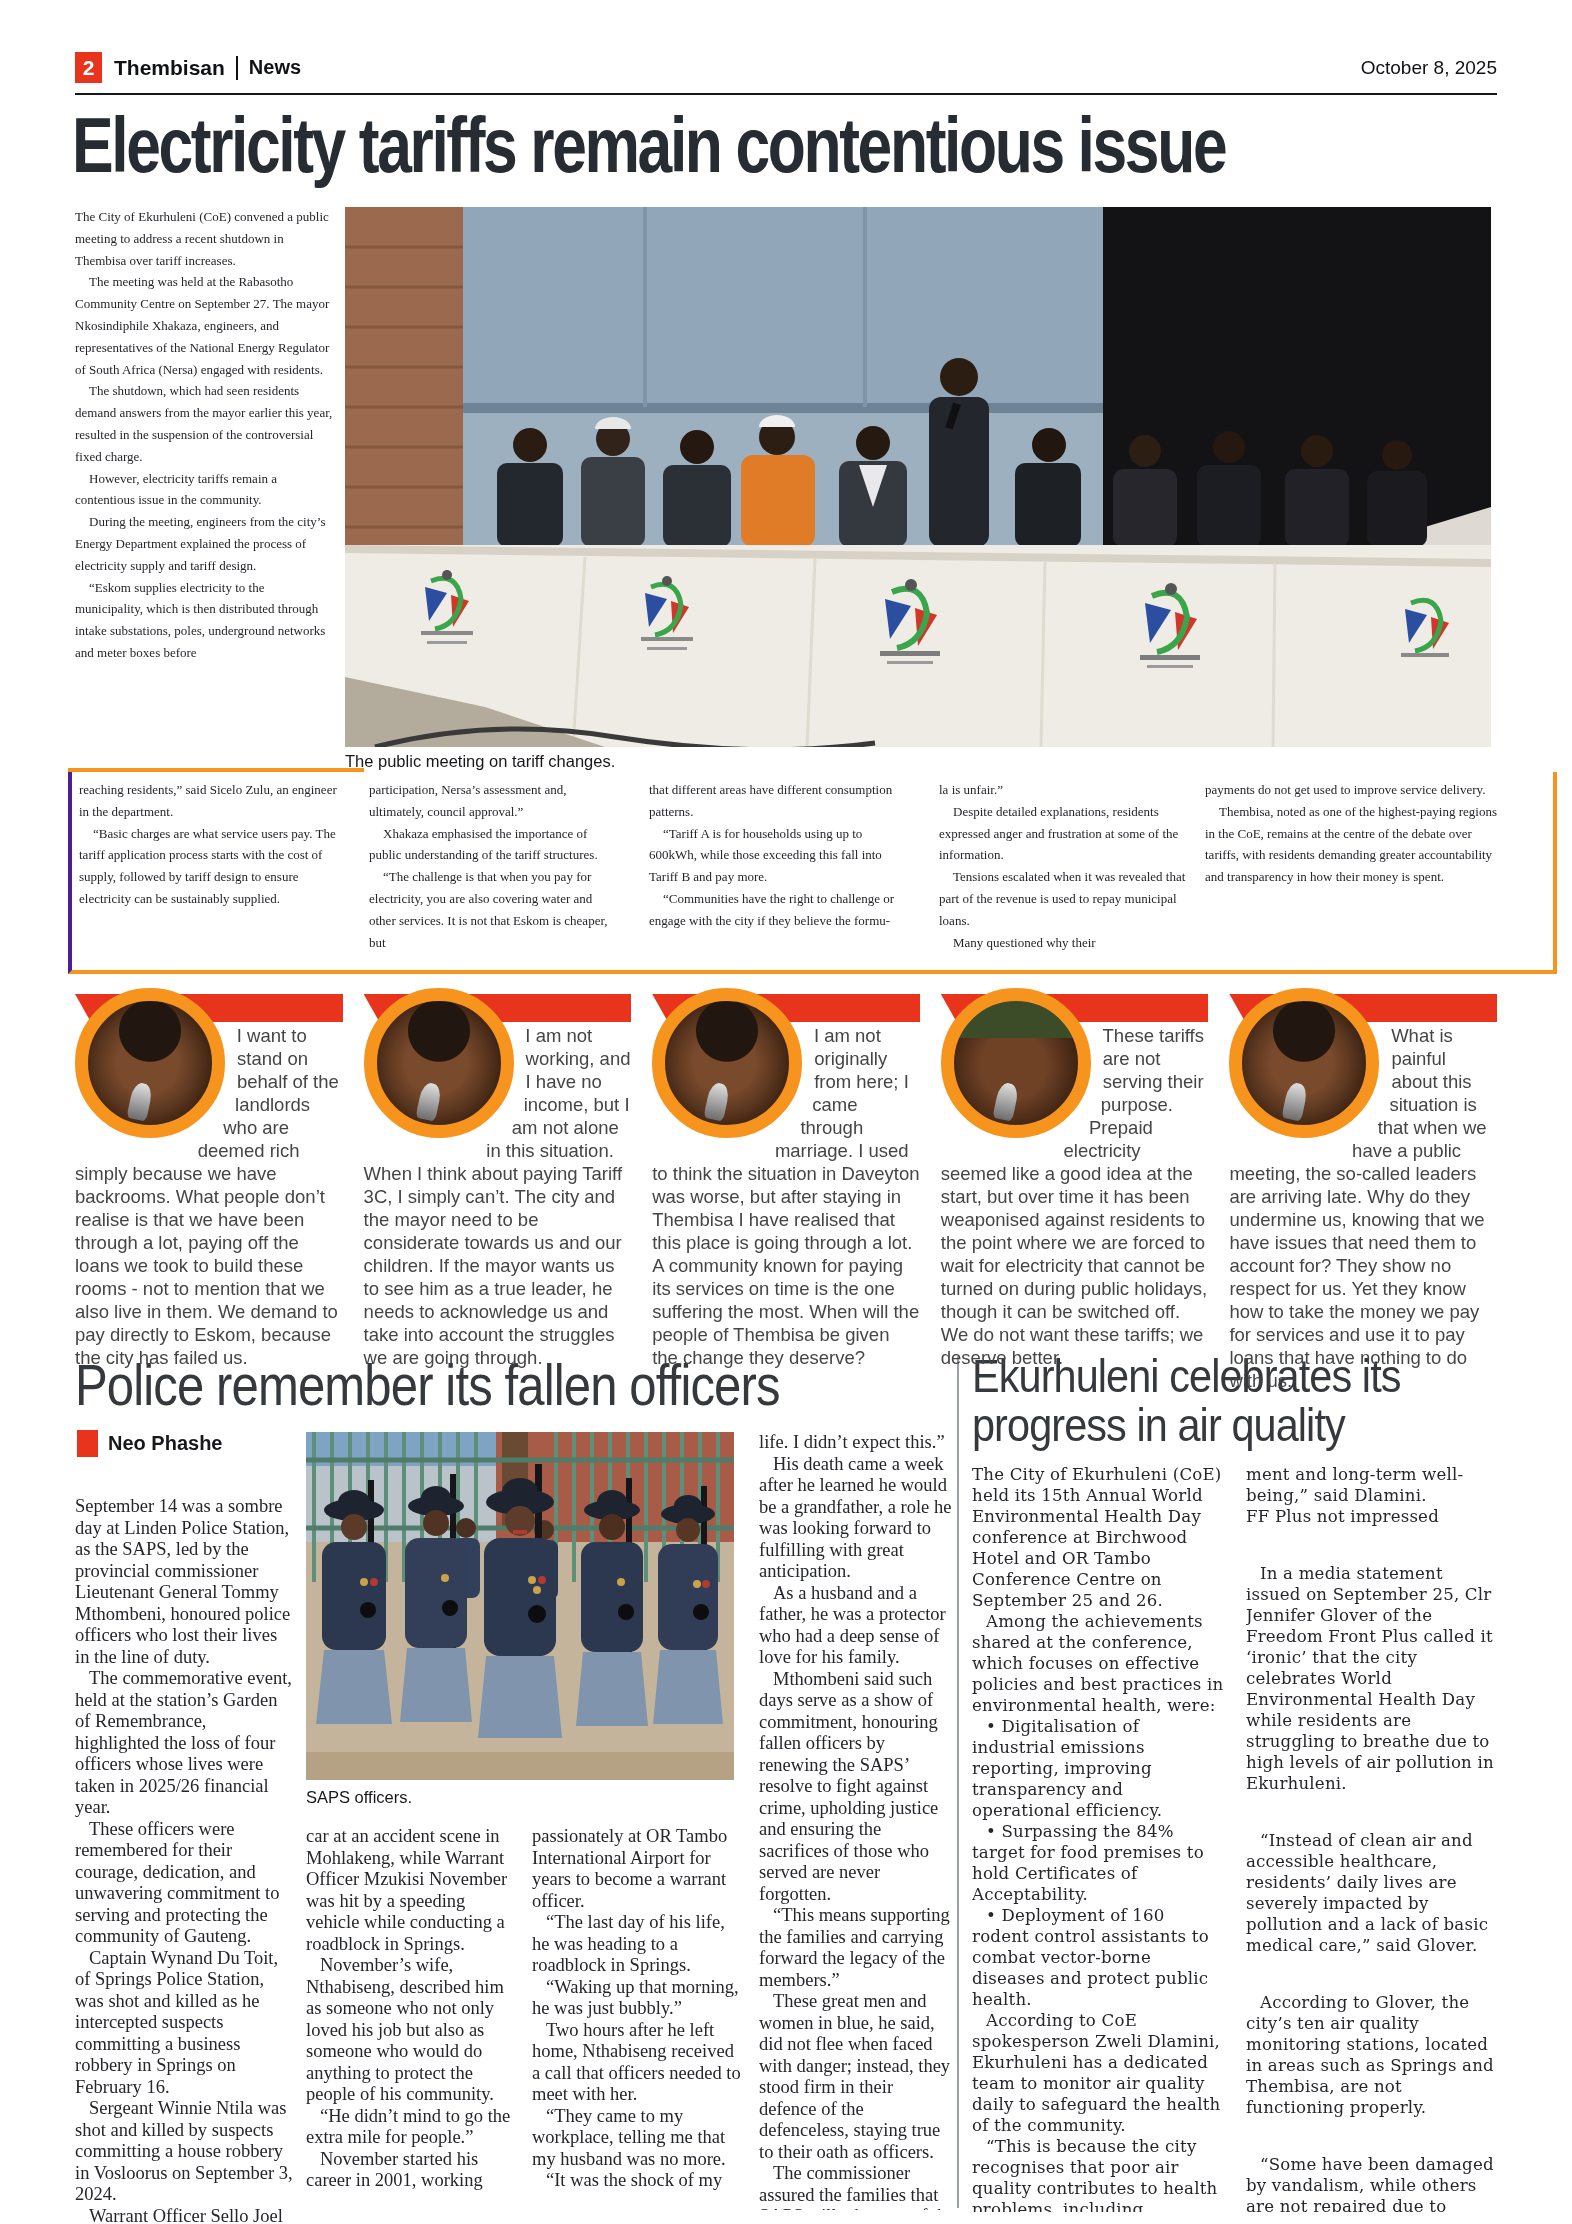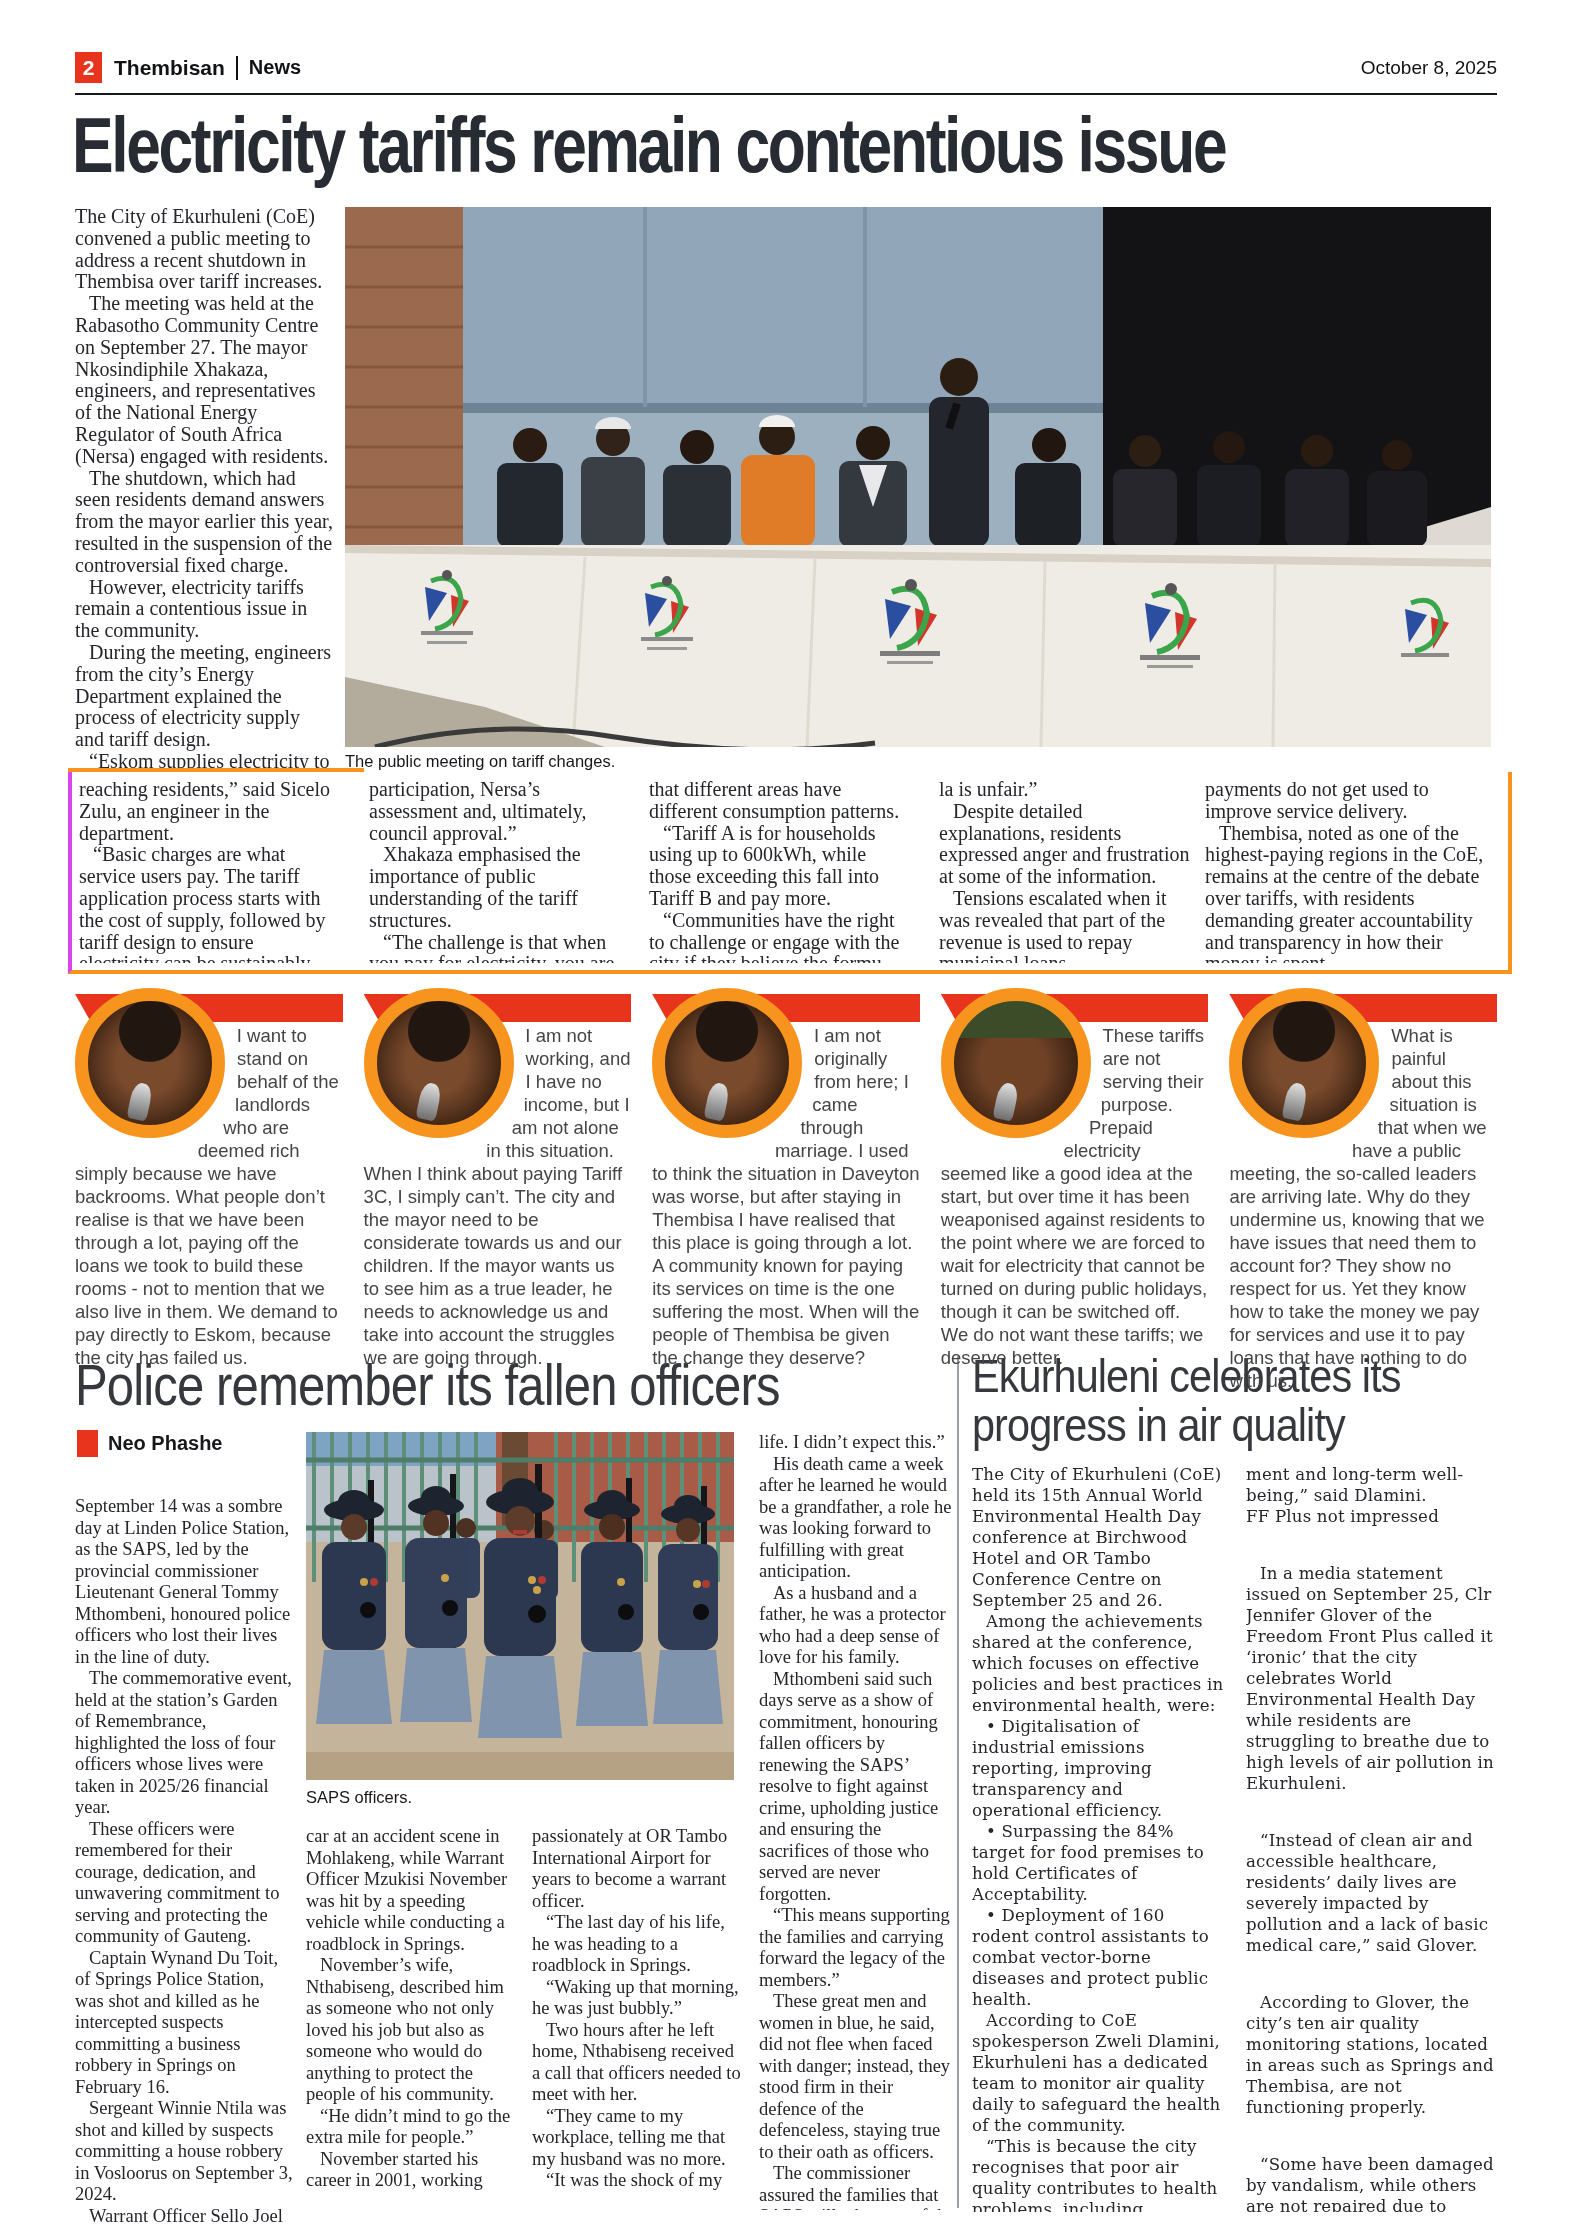--- a/index.html
+++ b/index.html
@@ -15,32 +15,32 @@
   .section-label{font-size:20px;font-weight:bold;color:#101216;}
   .issue-date{margin-left:auto;font-size:19px;color:#101216;}
   #header-rule{position:absolute;left:75px;top:93px;width:1422px;height:2px;background:#14171b;}
 
   
   #main-headline{position:absolute;left:72px;top:100px;white-space:nowrap;color:#272b32;
     font-family:"Liberation Sans",sans-serif;font-weight:700;font-size:78px;letter-spacing:-3px;
     transform:scaleX(.80);transform-origin:left top;}
 
   
-  .serif-col p{margin:0;font-family:"Liberation Serif",serif;font-size:20px;line-height:21.8px;color:#24262b;}
+  .serif-col p{margin:0;font-family:"Liberation Serif",serif;font-size:13px;line-height:21.8px;color:#24262b;}
   .serif-col p + p{text-indent:14px;}
 
   #lead-col{position:absolute;left:75px;top:206px;width:258px;height:562px;overflow:hidden;}
 
   
   #main-photo{position:absolute;left:345px;top:207px;width:1146px;height:540px;overflow:hidden;background:#8ea4b6;}
   #main-caption{position:absolute;left:345px;top:752px;font-size:16.5px;color:#17181b;}
 
   
   #cont-box{position:absolute;left:68px;top:772px;width:1436px;height:198px;
-    border-left:4px solid #d946ef;border-right:4px solid #f7941e;border-bottom:4px solid #f7941e;}
+    border-left:4px solid #4c1d95;border-right:4px solid #f7941e;border-bottom:4px solid #f7941e;padding-left:45px;}
   #cont-box::before{content:'';position:absolute;left:-4px;top:-4px;width:296px;height:4px;background:#f7941e;}
   .bx{position:absolute;top:7px;overflow:hidden;height:184px;}
   .bx-left{left:7px;width:258px;}
   .bx-c1{left:297px;width:252px;}
   .bx-c2{left:577px;width:252px;}
   .bx-c3{left:867px;width:252px;}
   .bx-c4{left:1133px;width:292px;}
 
   
   #quotes-row{position:absolute;left:75px;top:988px;width:1422px;display:grid;

